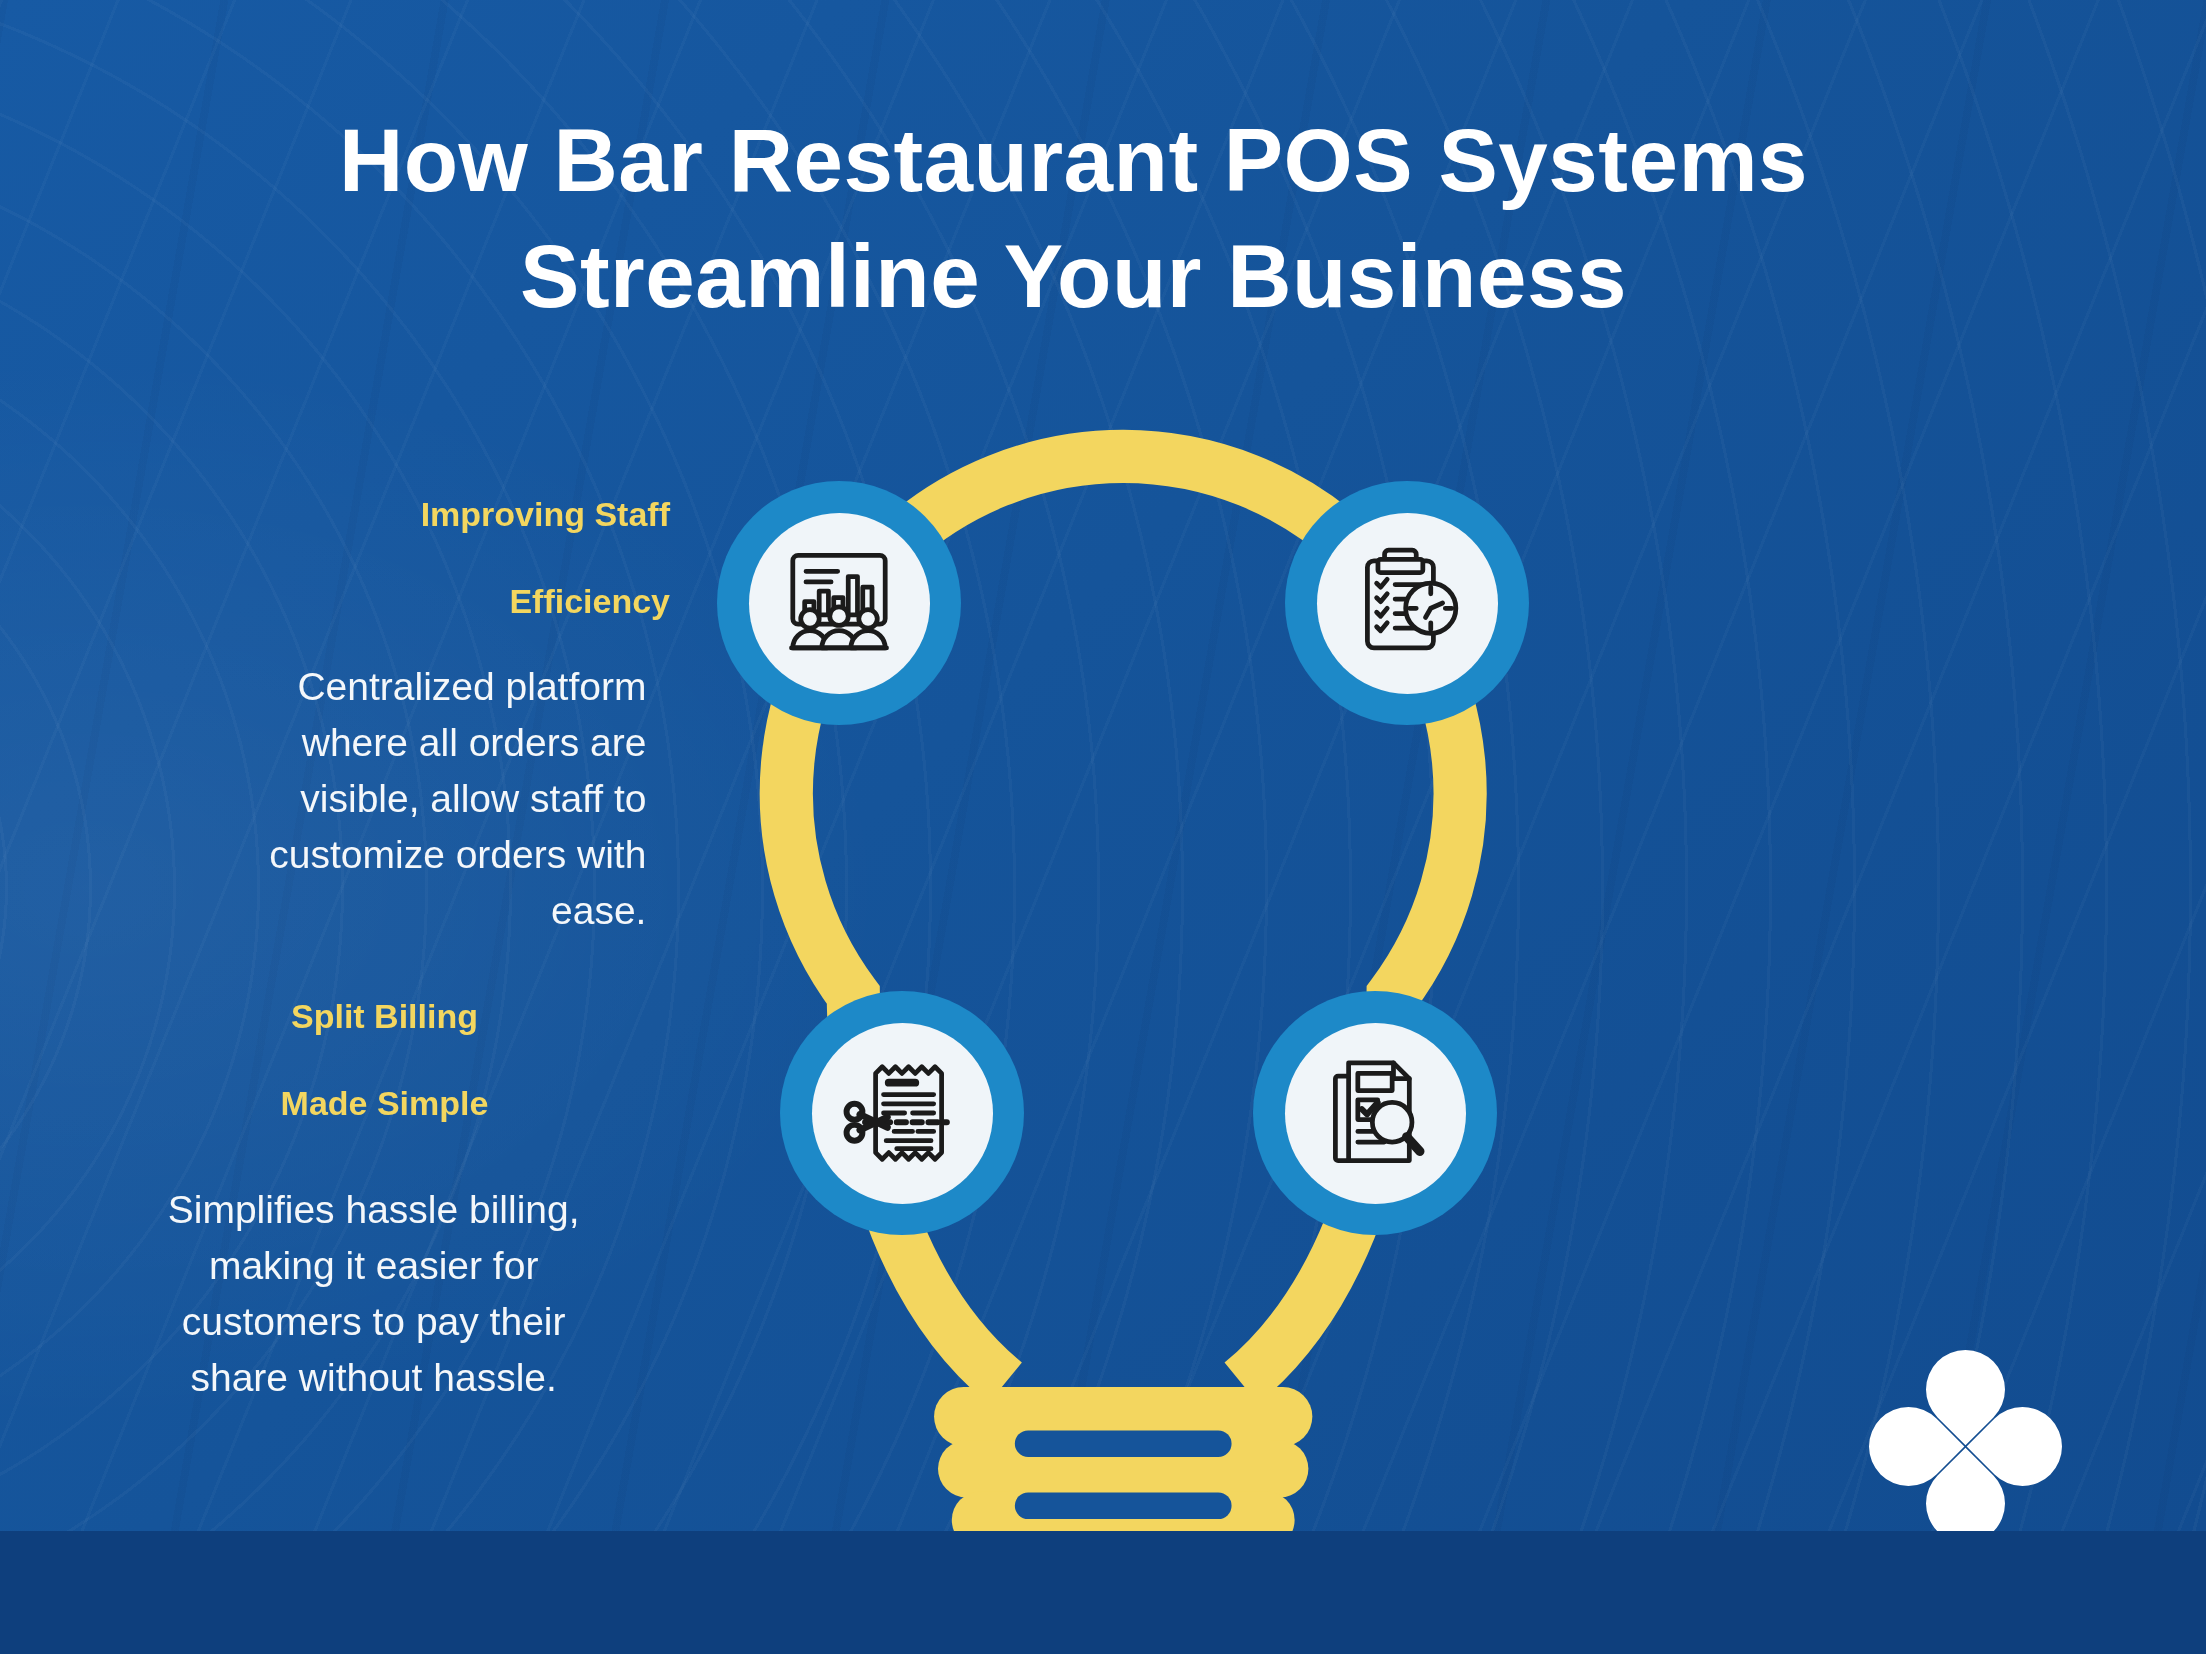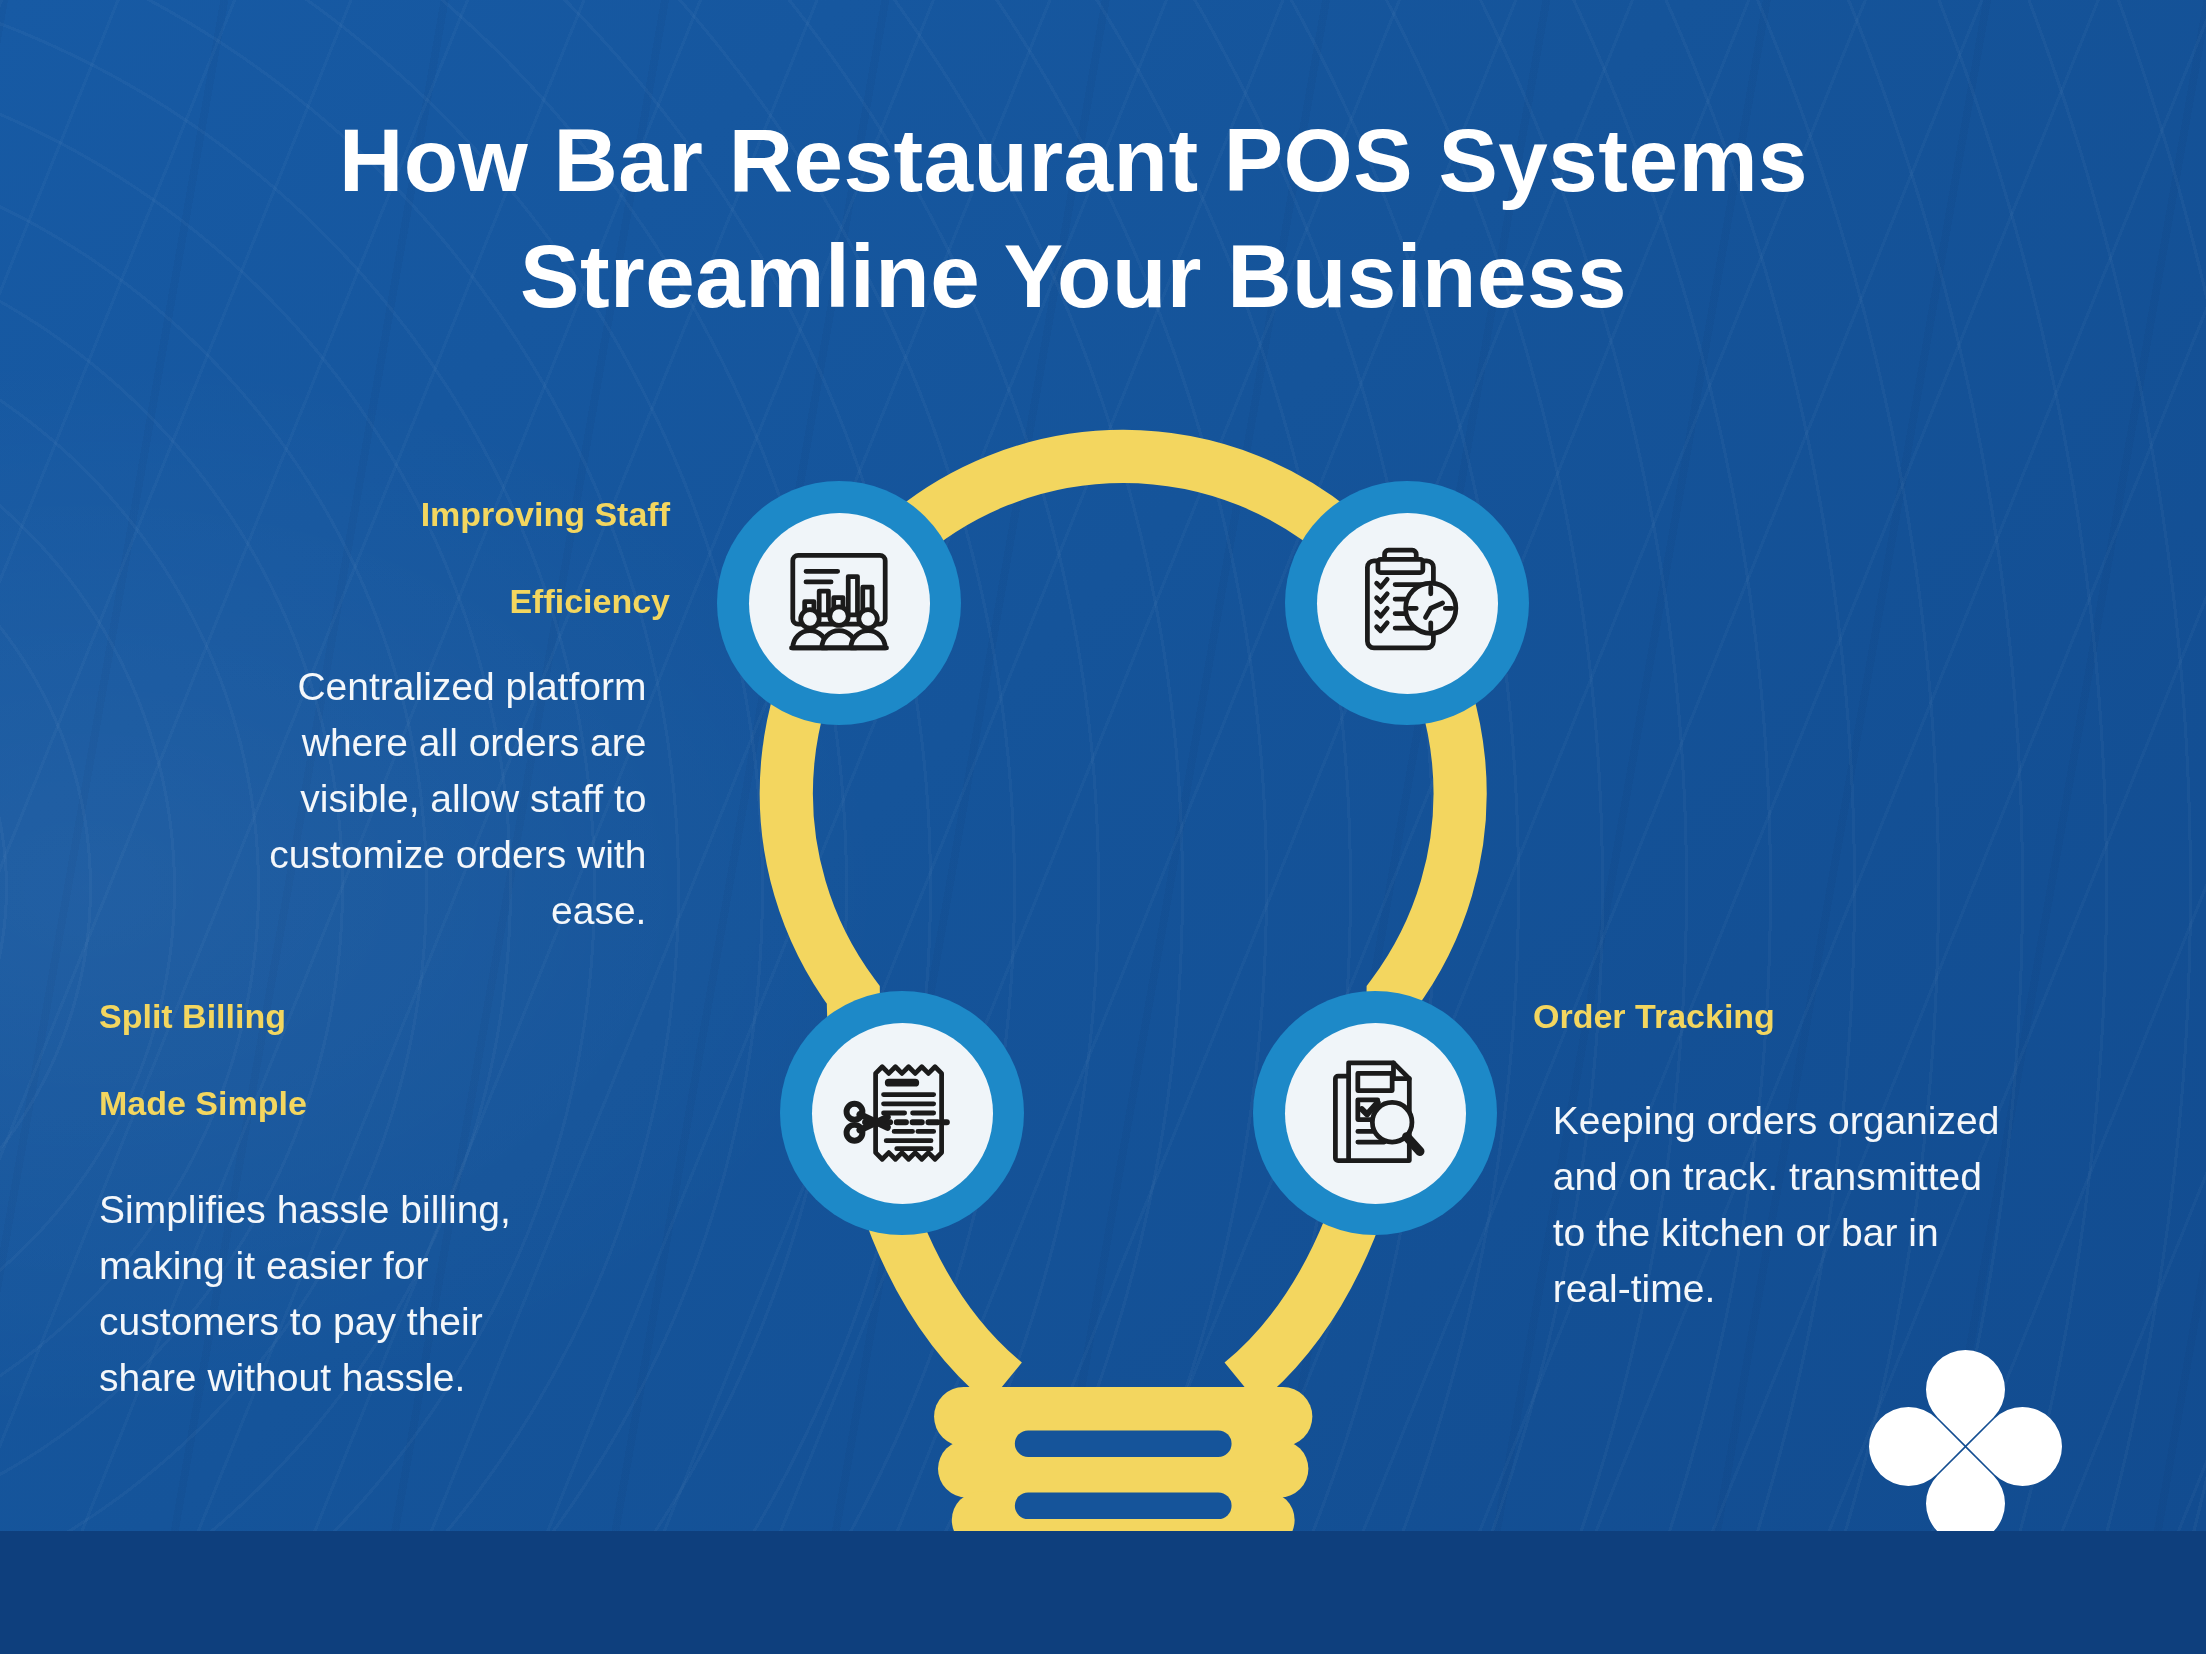--- a/index.html
+++ b/index.html
@@ -83,21 +83,21 @@
     color: #F4F7FA;
     font-size: 39px;
     line-height: 56px;
     font-weight: 400;
     white-space: pre-line;
   }
   .s1 { top: 471px; right: 1537px; text-align: right; }
   .s1 p { margin: 13.8px 23.6px 0 0; }
   .s2 { top: 471px; left: 1574px; text-align: left; }
   .s2 p { margin: 23.6px 0 0 25.6px; }
-  .s3 { top: 973px; right: 1537px; text-align: left; }
+  .s3 { top: 973px; right: 1537px; text-align: center; }
   .s3 p { margin: 35px 21.7px 0 0; }
   .s4 { top: 973px; left: 1533px; text-align: left; }
   .s4 p { margin: 32.5px 0 0 19.7px; }
 
   .logo {
     position: absolute;
     left: 1763px;
     top: 1350px;
     width: 404px;
     text-align: center;
@@ -232,27 +232,20 @@
 
   <div class="section s3">
     <h2>Split Billing
 Made Simple</h2>
     <p>Simplifies hassle billing,
 making it easier for
 customers to pay their
 share without hassle.</p>
   </div>
 
-  <div class="section s4">
-    <h2>Order Tracking</h2>
-    <p>Keeping orders organized
-and on track. transmitted
-to the kitchen or bar in
-real-time.</p>
-  </div>
 
   <div class="logo">
     <div class="flower">
       <div class="petal petal-top"></div>
       <div class="petal petal-right"></div>
       <div class="petal petal-bottom"></div>
       <div class="petal petal-left"></div>
     </div>
     <div class="logo-text">SALESPLAY</div>
   </div>

